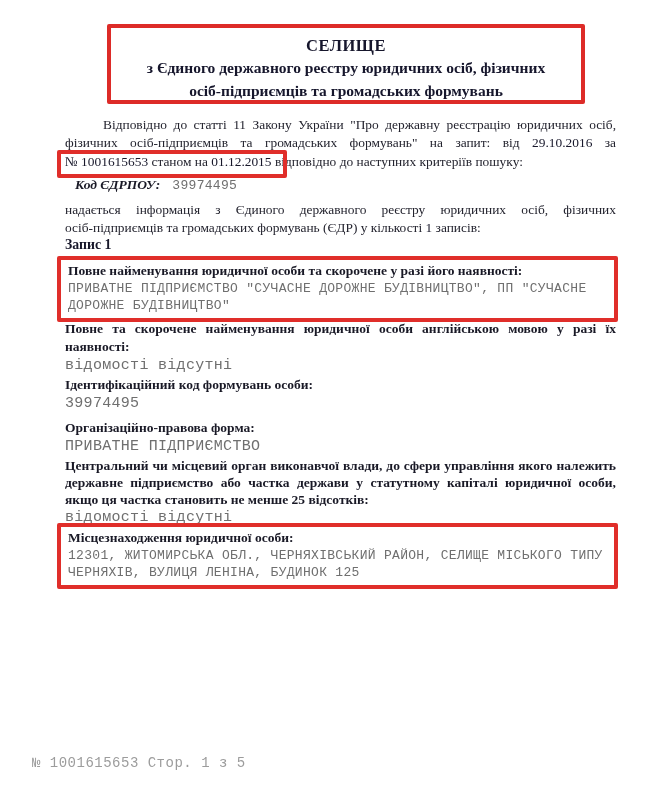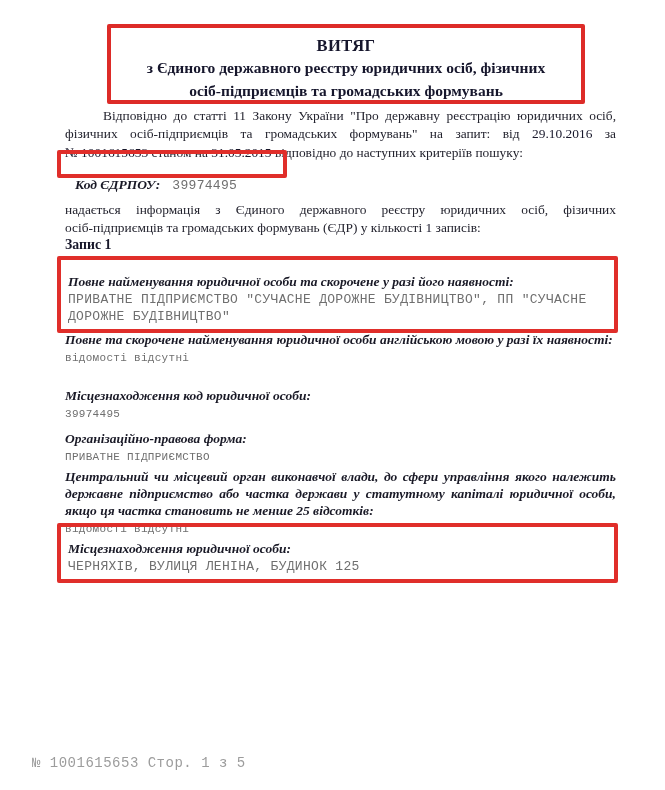--- a/index.html
+++ b/index.html
@@ -46,25 +46,25 @@
     font-family: "Liberation Mono", monospace;
     color: #6f6f6f; font-size: 13px; letter-spacing: 0.3px;
   }
   .kod-line .mono { padding-left: 12px; }
 
   .zapys { left: 65px; top: 237px; font-size: 13.8px; font-weight: bold; color: #17172a; }
 
   
   .field { left: 65px; width: 551px; }
   .field-label {
-    font-size: 13.5px; font-weight: bold; font-style: italic;
-    color: #191926; line-height: 17.8px; text-align: justify; margin-top: 11px;
+    font-size: 13.5px; font-weight: bold; 
+    color: #191926; line-height: 17.8px; text-align: justify;
   }
   .field-value { font-family: "Liberation Mono", monospace; color: #6f6f6f;
-    font-size: 11px; letter-spacing: 0.3px; line-height: 17.5px; margin-top: 1px; }
+    font-size: 15px; letter-spacing: 0.3px; line-height: 17.5px; margin-top: 1px; }
   .mono-line { font-family: "Liberation Mono", monospace; color: #6f6f6f;
     font-size: 13px; letter-spacing: 0.3px; line-height: 17px; white-space: nowrap; }
 
   
   .boxed {
     left: 57px; width: 561px;
     border: 4px solid #e02e2a; border-radius: 2px;
     box-sizing: border-box; padding: 2px 7px 4px 7px;
     background: transparent;
   }
@@ -73,33 +73,33 @@
   .footer {
     left: 32px; right: 0; top: 755px; 
     font-family: "Liberation Mono", monospace;
     font-size: 14px; letter-spacing: 0.5px; color: #9c9c9c;
   }
 </style>
 </head>
 <body>
 
 <div class="abs title-box">
-  <div class="doc-title">ВИТЯГ</div>
+  <div class="doc-title">СЕЛИЩЕ</div>
   <div class="doc-subtitle">з Єдиного державного реєстру юридичних осіб, фізичних</div>
   <div class="doc-subtitle">осіб-підприємців та громадських формувань</div>
 </div>
 
-<div class="abs para" style="top:107px">
+<div class="abs para" style="top:116px">
   <div class="pline jl indent">Відповідно до статті 11 Закону України "Про державну реєстрацію юридичних осіб,</div>
   <div class="pline jl"><span>фізичних осіб-підприємців та громадських формувань" на запит: від</span>
     <b class="dt">29.10.2016</b>
     <span>за</span></div>
   <div class="pline"><b class="dt">№ 1001615653</b>
     <span>станом на</span>
-    <b class="dt">31.05.2015</b>
+    <b class="dt">01.12.2015</b>
     <span>відповідно до наступних критеріїв пошуку:</span></div>
 </div>
 
 <div class="abs hl-rect"></div>
 
 <div class="abs kod-line">
   <span class="lbl">Код ЄДРПОУ:</span><span class="mono">39974495</span>
 </div>
 
 <div class="abs para" style="top:201px">
@@ -116,32 +116,33 @@
   <div class="mono-line">ПРИВАТНЕ ПІДПРИЄМСТВО "СУЧАСНЕ ДОРОЖНЕ БУДІВНИЦТВО", ПП "СУЧАСНЕ</div>
   <div class="mono-line">ДОРОЖНЕ БУДІВНИЦТВО"</div>
 </div>
 
 <div class="abs field" style="top:320px">
   <div class="field-label">Повне та скорочене найменування юридичної особи англійською мовою у разі їх наявності:</div>
   <div class="field-value">відомості відсутні</div>
 </div>
 
 <div class="abs field" style="top:376px">
-  <div class="field-label">Місцезнаходження код юридичної особи:</div>
+  <div class="field-label">Ідентифікаційний код формувань особи:</div>
   <div class="field-value">39974495</div>
 </div>
 
 <div class="abs field" style="top:419px">
   <div class="field-label">Організаційно-правова форма:</div>
   <div class="field-value">ПРИВАТНЕ ПІДПРИЄМСТВО</div>
 </div>
 
 <div class="abs field" style="top:457px">
   <div class="field-label" style="line-height:17.2px">Центральний чи місцевий орган виконавчої влади, до сфери управління якого належить державне підприємство або частка держави у статутному капіталі юридичної особи, якщо ця частка становить не менше 25 відсотків:</div>
   <div class="field-value" style="line-height:16px">відомості відсутні</div>
 </div>
 
 <div class="abs boxed" style="top:523px">
   <div class="field-label">Місцезнаходження юридичної особи:</div>
+  <div class="mono-line">12301, ЖИТОМИРСЬКА ОБЛ., ЧЕРНЯХІВСЬКИЙ РАЙОН, СЕЛИЩЕ МІСЬКОГО ТИПУ</div>
   <div class="mono-line">ЧЕРНЯХІВ, ВУЛИЦЯ ЛЕНІНА, БУДИНОК 125</div>
 </div>
 
 <div class="abs footer">№ 1001615653 Стор. 1 з 5</div>
 
 </body></html>

